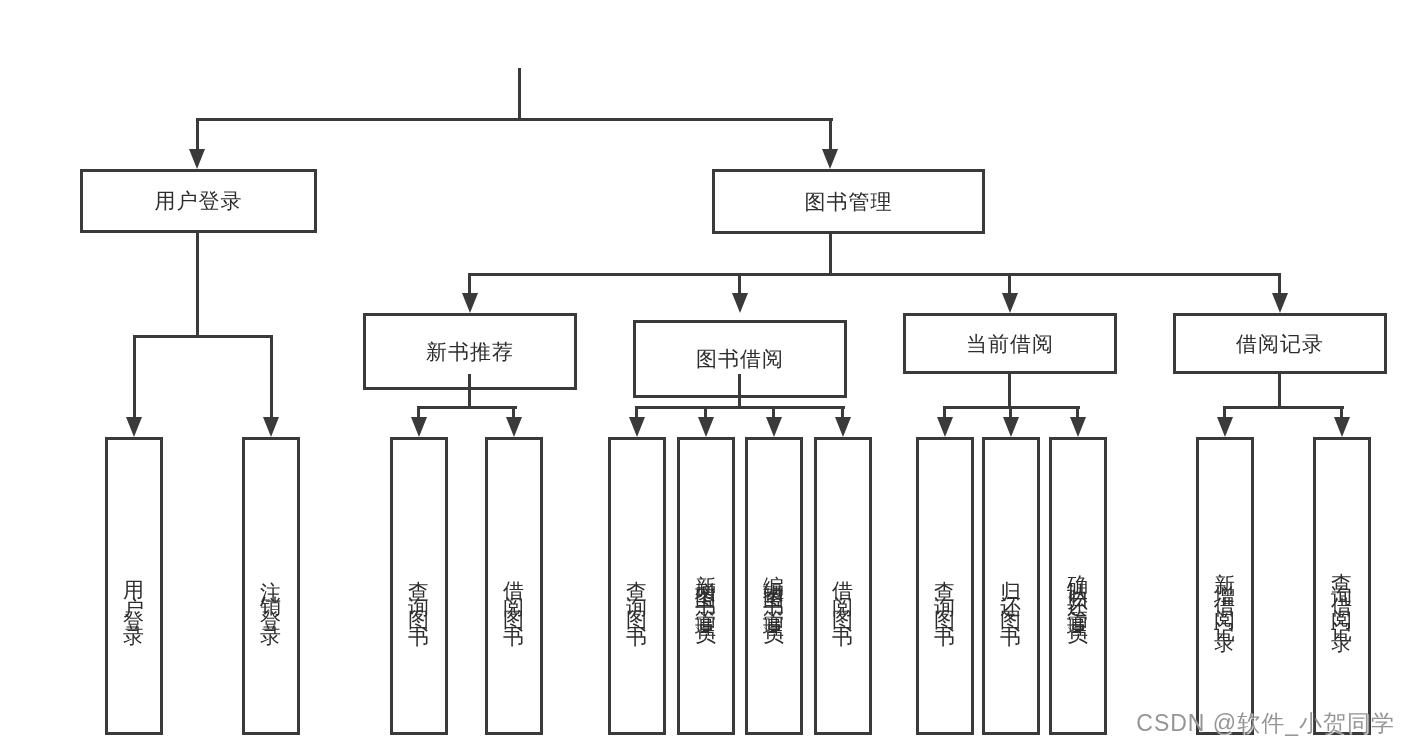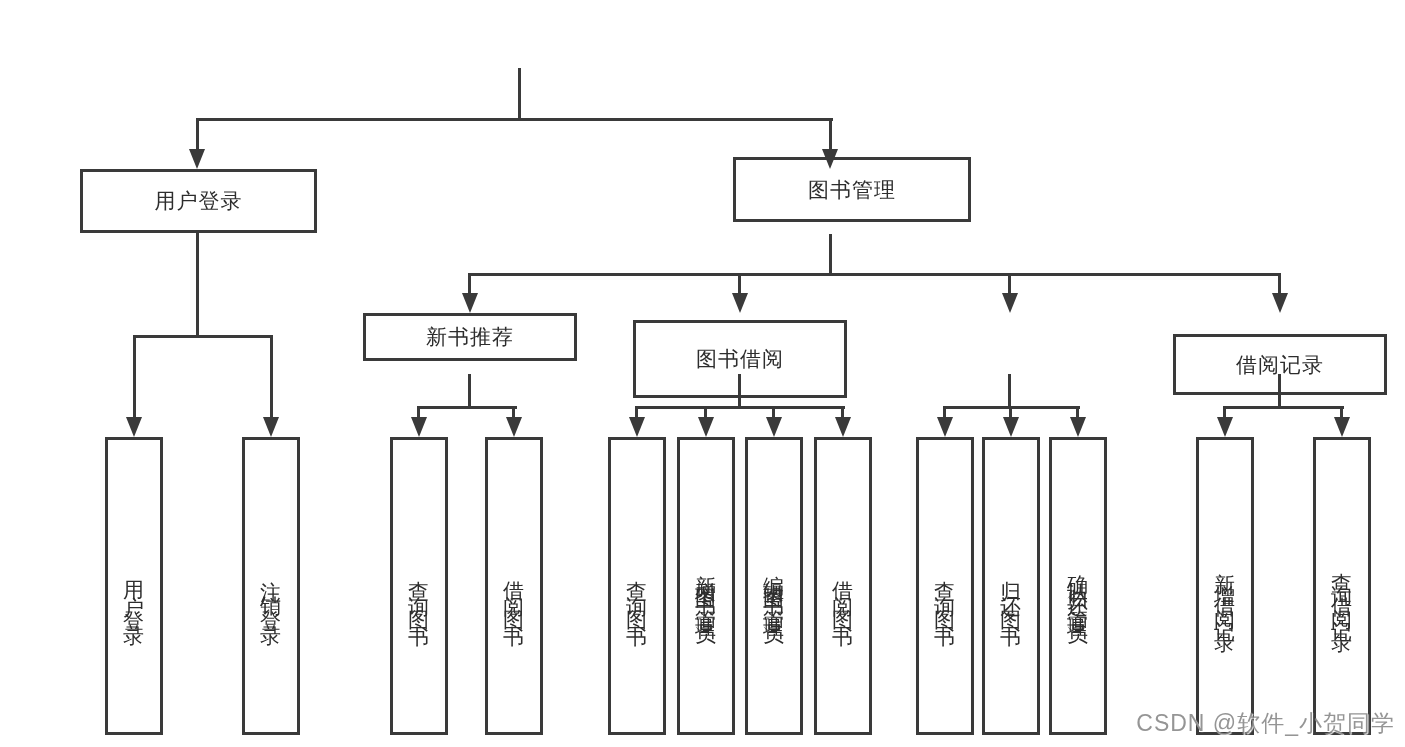--- a/index.html
+++ b/index.html
@@ -54,28 +54,29 @@
   }
 </style>
 </head>
 <body>
 
 <div class="canvas">
 
 
   <div class="box" style="left:80px; top:169px; width:237px; height:64px;">用户登录</div>
 
-  <div class="box" style="left:712px; top:157px; width:238px; height:65px;margin-left:21px;">图书管理</div>
+  <div class="box" style="left:712px; top:169px; width:273px; height:65px;">图书管理</div>
 
-  <div class="box" style="left:363px; top:313px; width:214px; height:48px;">新书推荐</div>
+  <div class="box" style="left:363px; top:313px; width:214px; height:77px;">新书推荐</div>
 
   <div class="box" style="left:633px; top:320px; width:214px; height:78px;">图书借阅</div>
 
+  <div class="box" style="left:903px; top:313px; width:214px; height:61px;">当前借阅</div>
 
-  <div class="box" style="left:1173px; top:313px; width:214px; height:61px;margin-top:21px;">借阅记录</div>
+  <div class="box" style="left:1173px; top:313px; width:214px; height:61px;">借阅记录</div>
 
   <div class="box leaf s4" style="left:105px; top:437px; width:58px; height:298px;">
     <span class="lbl">用户登录</span>
   </div>
   <div class="box leaf s4" style="left:242px; top:437px; width:58px; height:298px;">
     <span class="lbl">注销登录</span>
   </div>
 
   <div class="box leaf s4" style="left:390px; top:437px; width:58px; height:298px;">
     <span class="lbl">查询图书</span>

